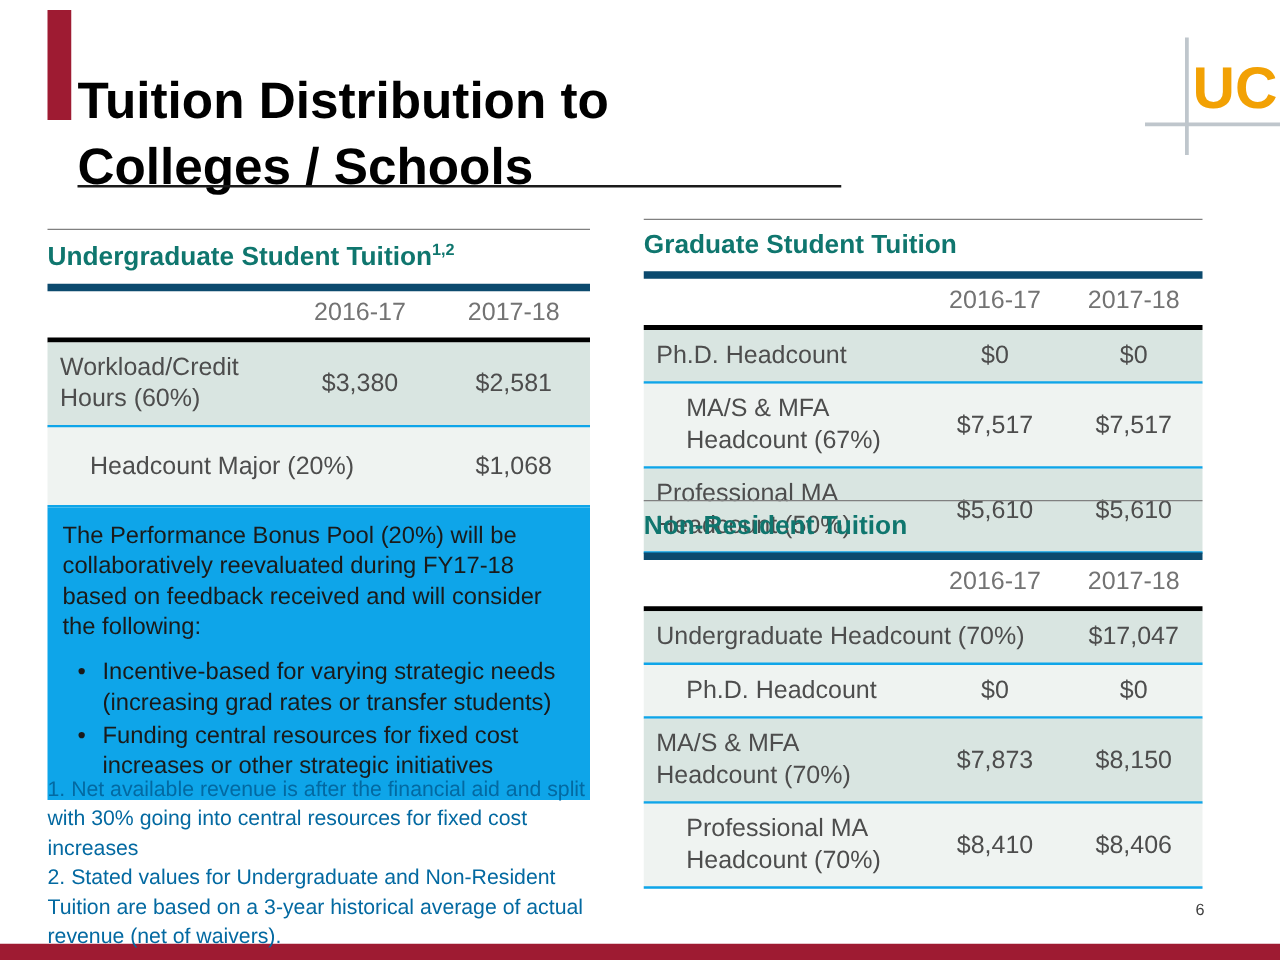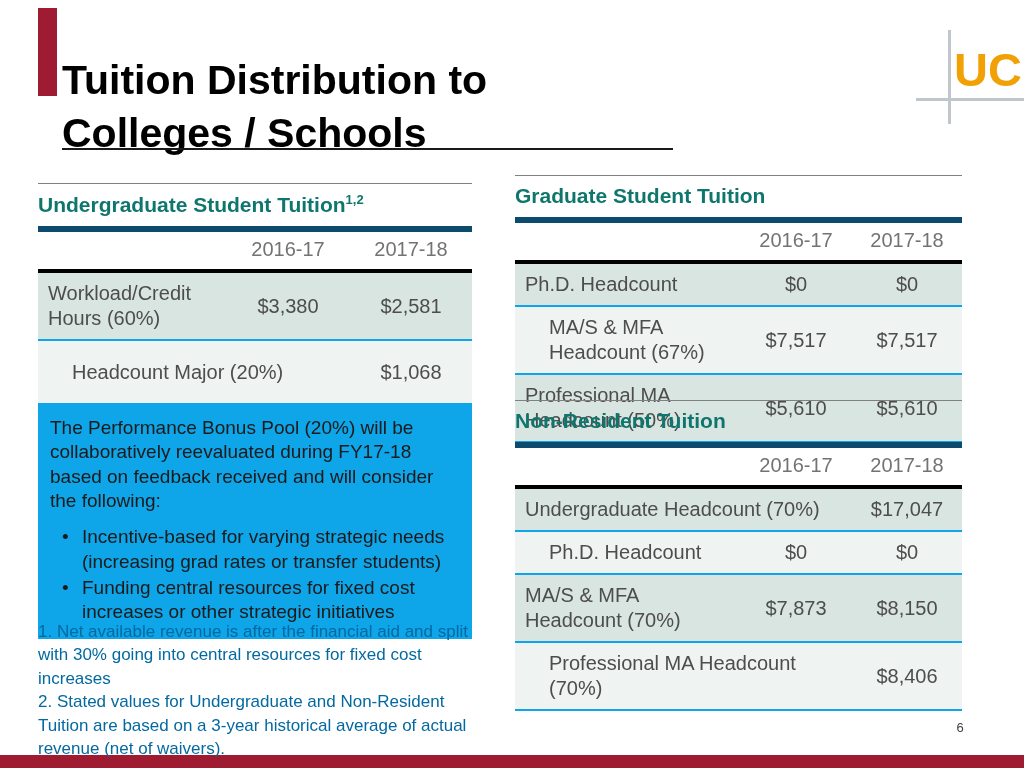--- a/index.html
+++ b/index.html
@@ -143,20 +143,21 @@
     <div class="col val">$0</div>
     <div class="col c2 val">$0</div>
   </div>
   <div class="row shade-a">
     <div class="lbl">MA/S &amp; MFA Headcount (70%)</div>
     <div class="col val">$7,873</div>
     <div class="col c2 val">$8,150</div>
   </div>
   <div class="row shade-b">
     <div class="lbl">Professional MA Headcount (70%)</div>
+    <div class="col val">$8,410</div>
     <div class="col c2 val">$8,406</div>
   </div>
 </div>
 
 <div class="footnotes">
   <p>1. Net available revenue is after the financial aid and split with 30% going into central resources for fixed cost increases</p>
   <p>2. Stated values for Undergraduate and Non-Resident Tuition are based on a 3-year historical average of actual revenue (net of waivers).</p>
 </div>
 
 <div class="page-number">6</div>

